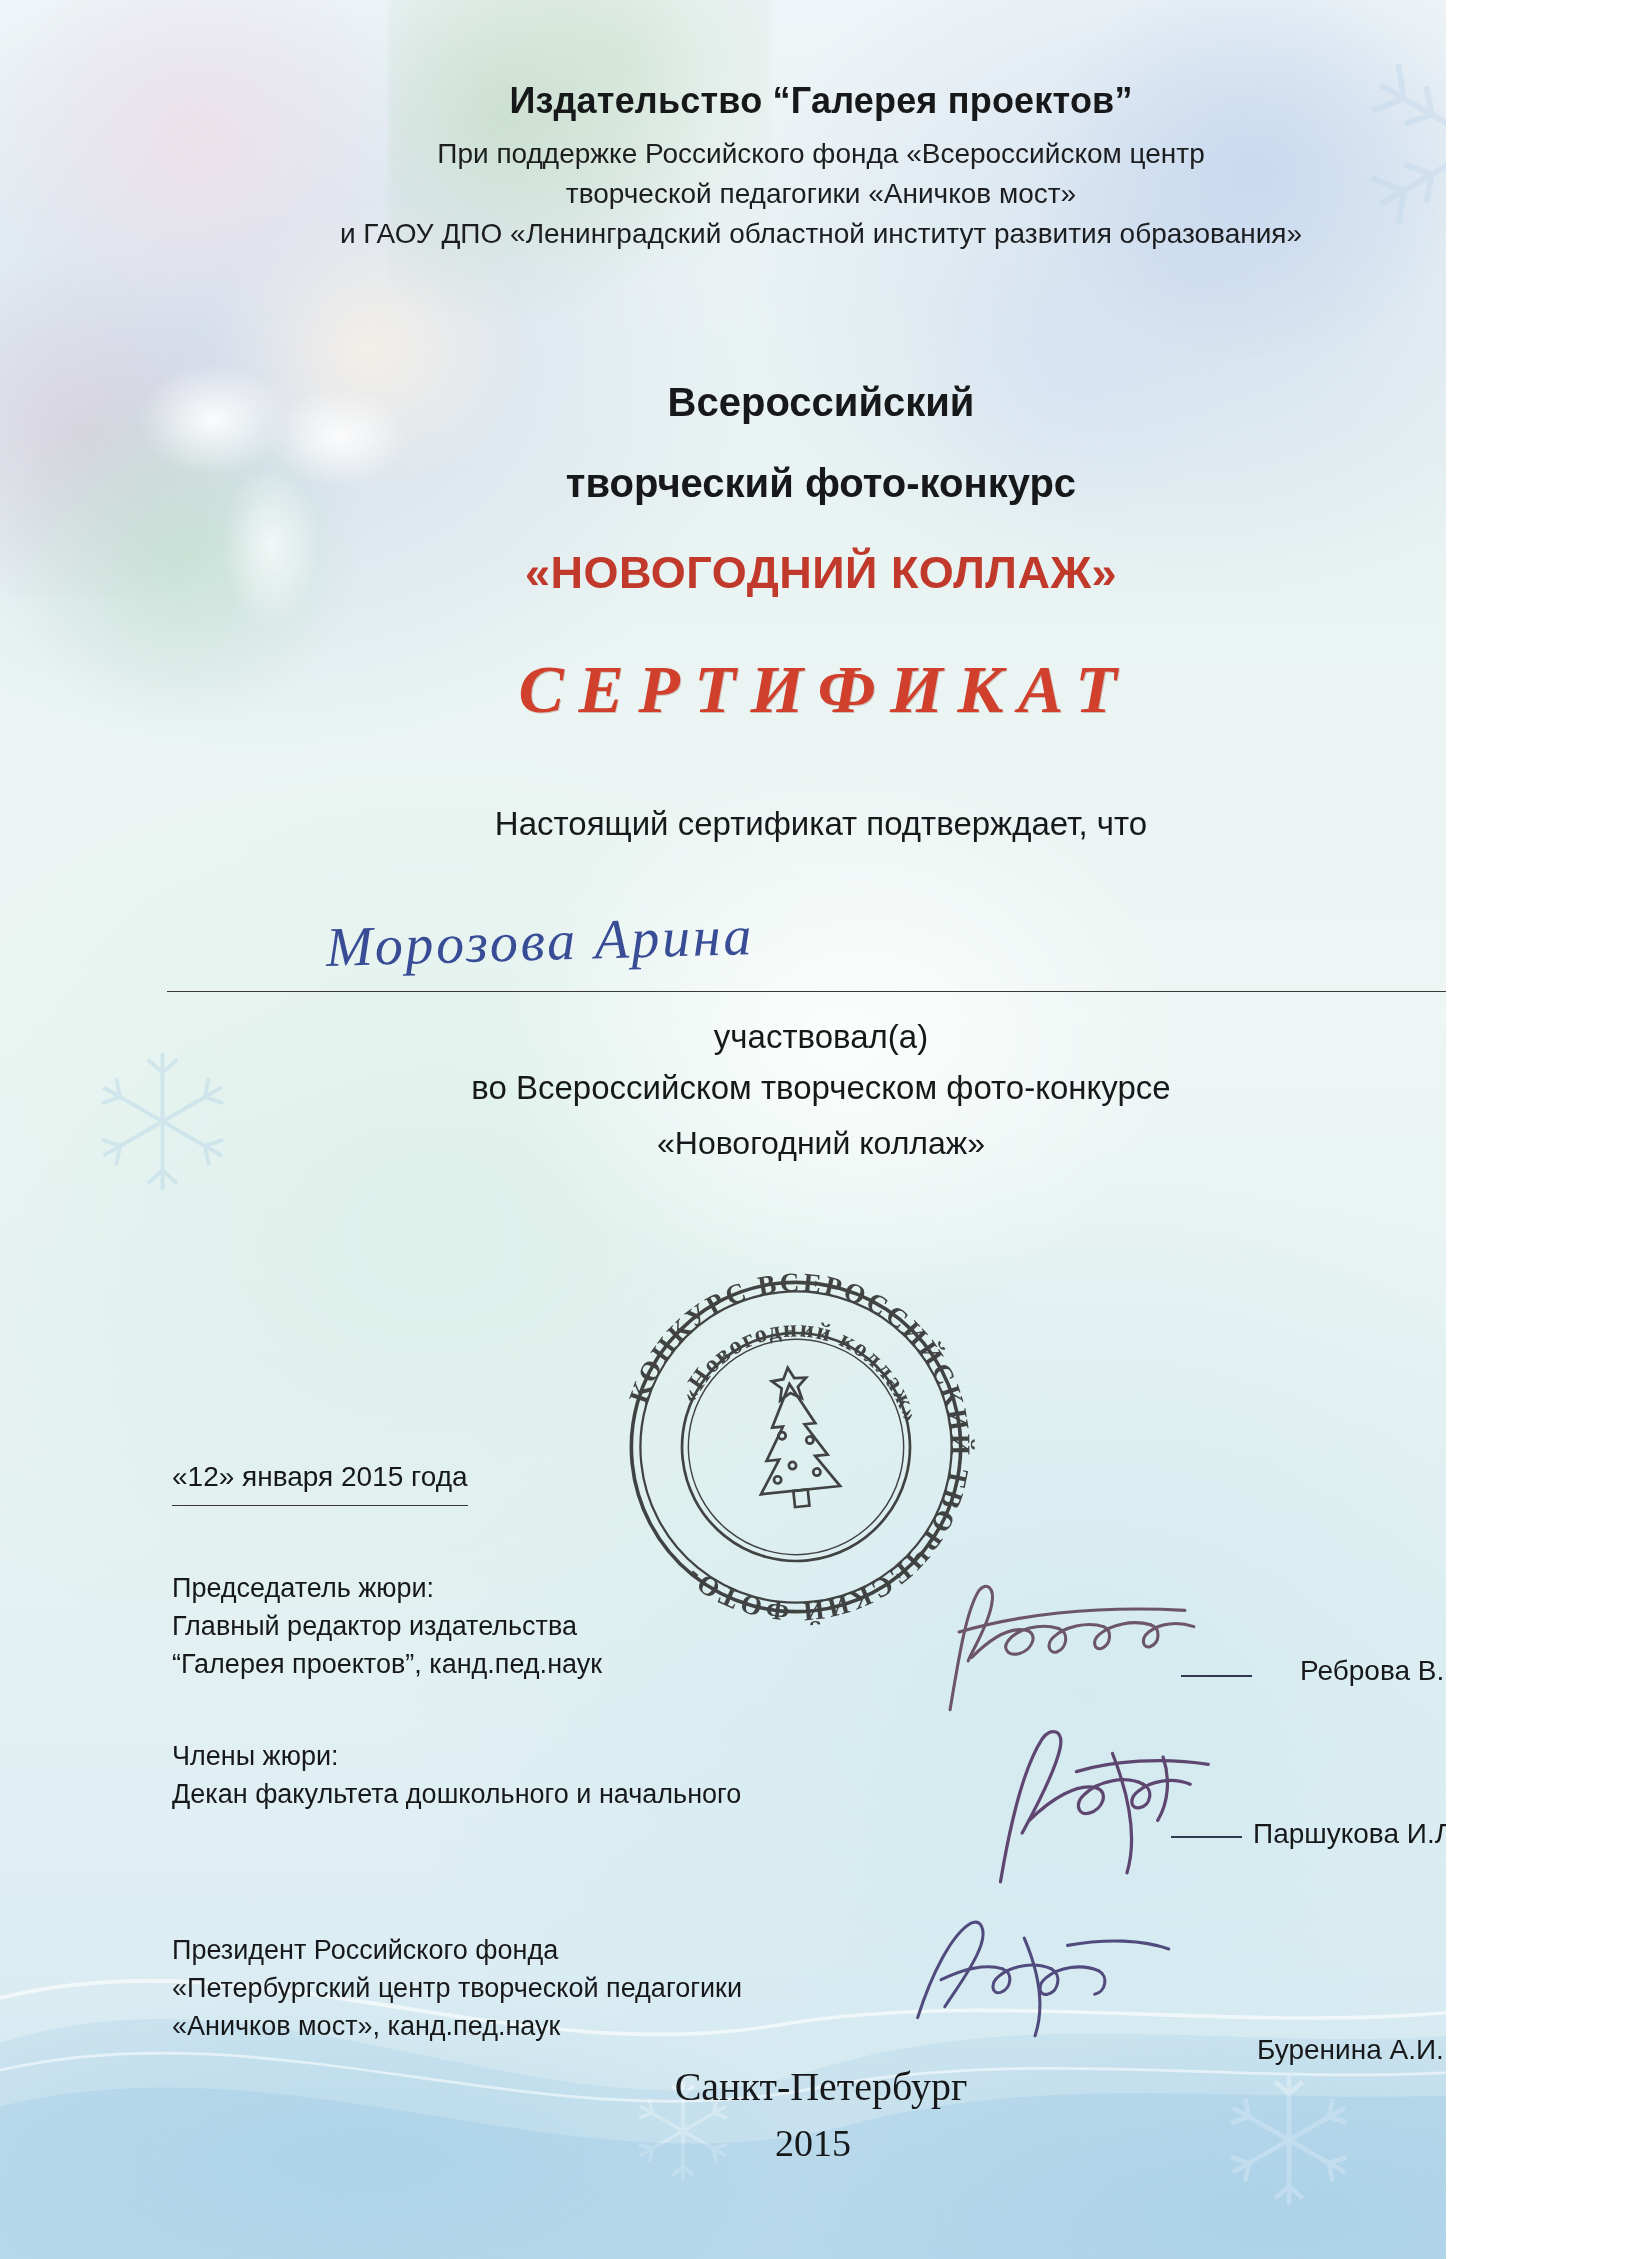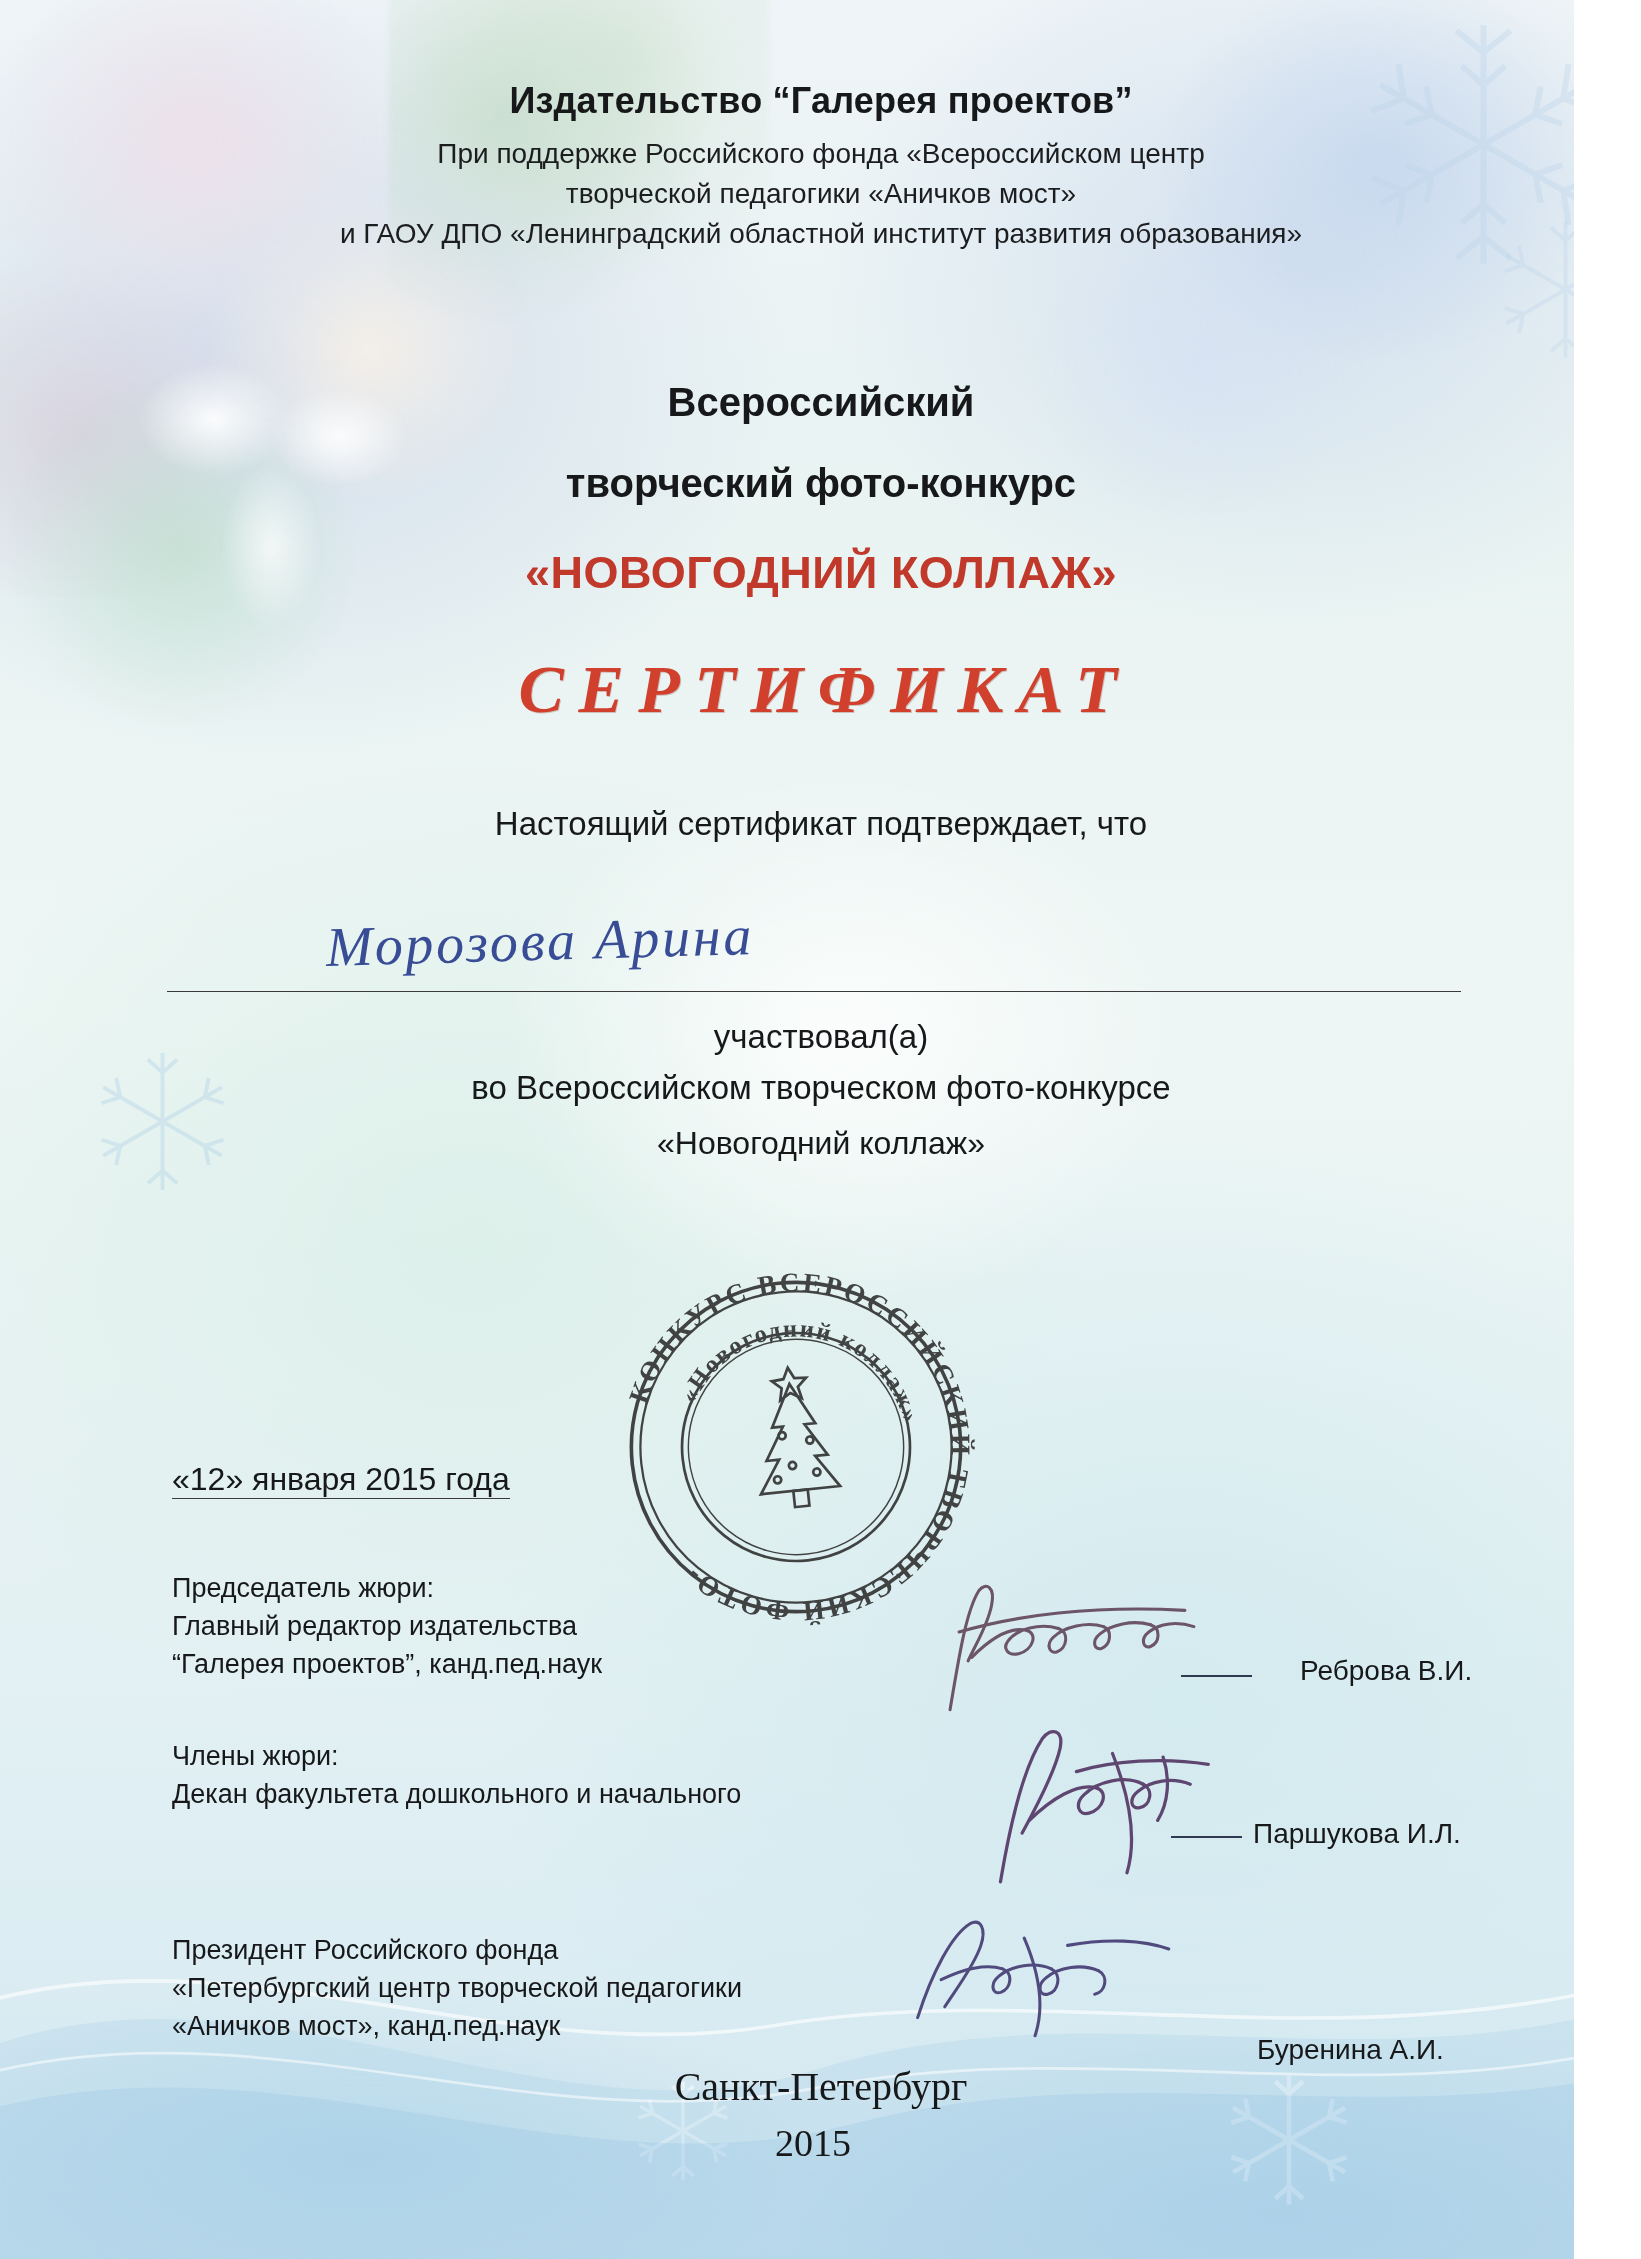--- a/index.html
+++ b/index.html
@@ -5,21 +5,21 @@
   html, body {
     margin: 0;
     padding: 0;
     background: #ffffff;
   }
   body {
     font-family: "Liberation Sans", sans-serif;
   }
   .certificate {
     position: relative;
-    width: 1574px;
+    width: 1446px;
     height: 2260px;
     overflow: hidden;
     background:
       radial-gradient(ellipse 814px 633px at 18% 16%, rgba(205,215,235,0.75) 0%, rgba(205,215,235,0) 62%),
       radial-gradient(ellipse 724px 543px at 82% 12%, rgba(198,214,236,0.65) 0%, rgba(198,214,236,0) 65%),
       radial-gradient(ellipse 905px 724px at 30% 55%, rgba(215,238,230,0.7) 0%, rgba(215,238,230,0) 68%),
       radial-gradient(ellipse 995px 814px at 75% 75%, rgba(205,232,238,0.7) 0%, rgba(205,232,238,0) 70%),
       linear-gradient(180deg, #eef4f7 0%, #e9f3f2 22%, #edf6f4 45%, #e6f2f3 68%, #dcedf3 86%, #d2e6f0 100%);
   }
   
@@ -135,23 +135,23 @@
   .participated2 {
     position: absolute; left: 0; right: 0; top: 1069px;
     font-size: 33px; color: #17181a;
   }
   .participated3 {
     position: absolute; left: 0; right: 0; top: 1125px;
     font-size: 32px; color: #17181a;
   }
   .date {
     position: absolute; left: 172px; top: 1461px;
-    font-size: 32px; color: #17181a;
+    font-size: 28px; color: #17181a;
     border-bottom: 1.8px solid #3a3a3a;
-    padding-bottom: 0;
+    padding-bottom: 12px;
   }
   .sig-block { position: absolute; font-size: 27px; color: #17181a; line-height: 38px; }
   .sig-1 { left: 172px; top: 1569px; }
   .sig-2 { left: 172px; top: 1737px; }
   .sig-3 { left: 172px; top: 1931px; }
   .sig-name { position: absolute; font-size: 28px; color: #17181a; }
   .sig-name-1 { left: 1300px; top: 1655px; }
   .sig-name-2 { left: 1253px; top: 1818px; }
   .sig-name-3 { left: 1257px; top: 2026px; margin-top: 8px; }
   .sig-rule { position: absolute; height: 1.8px; background: #2f3a52; }

